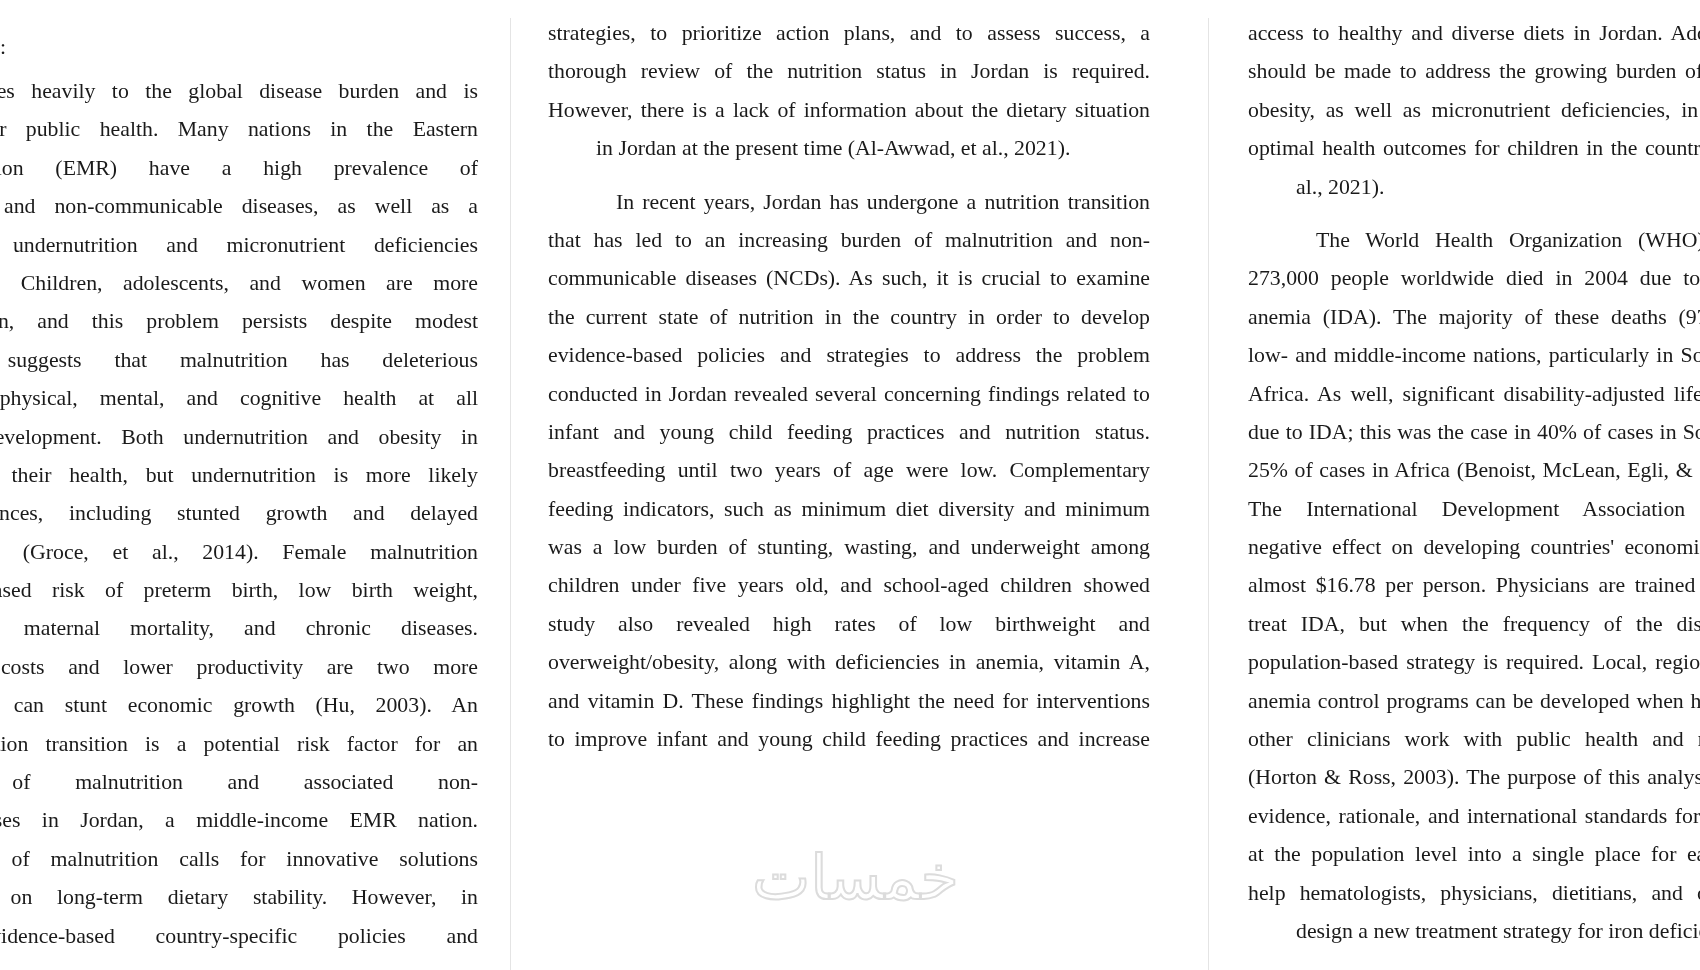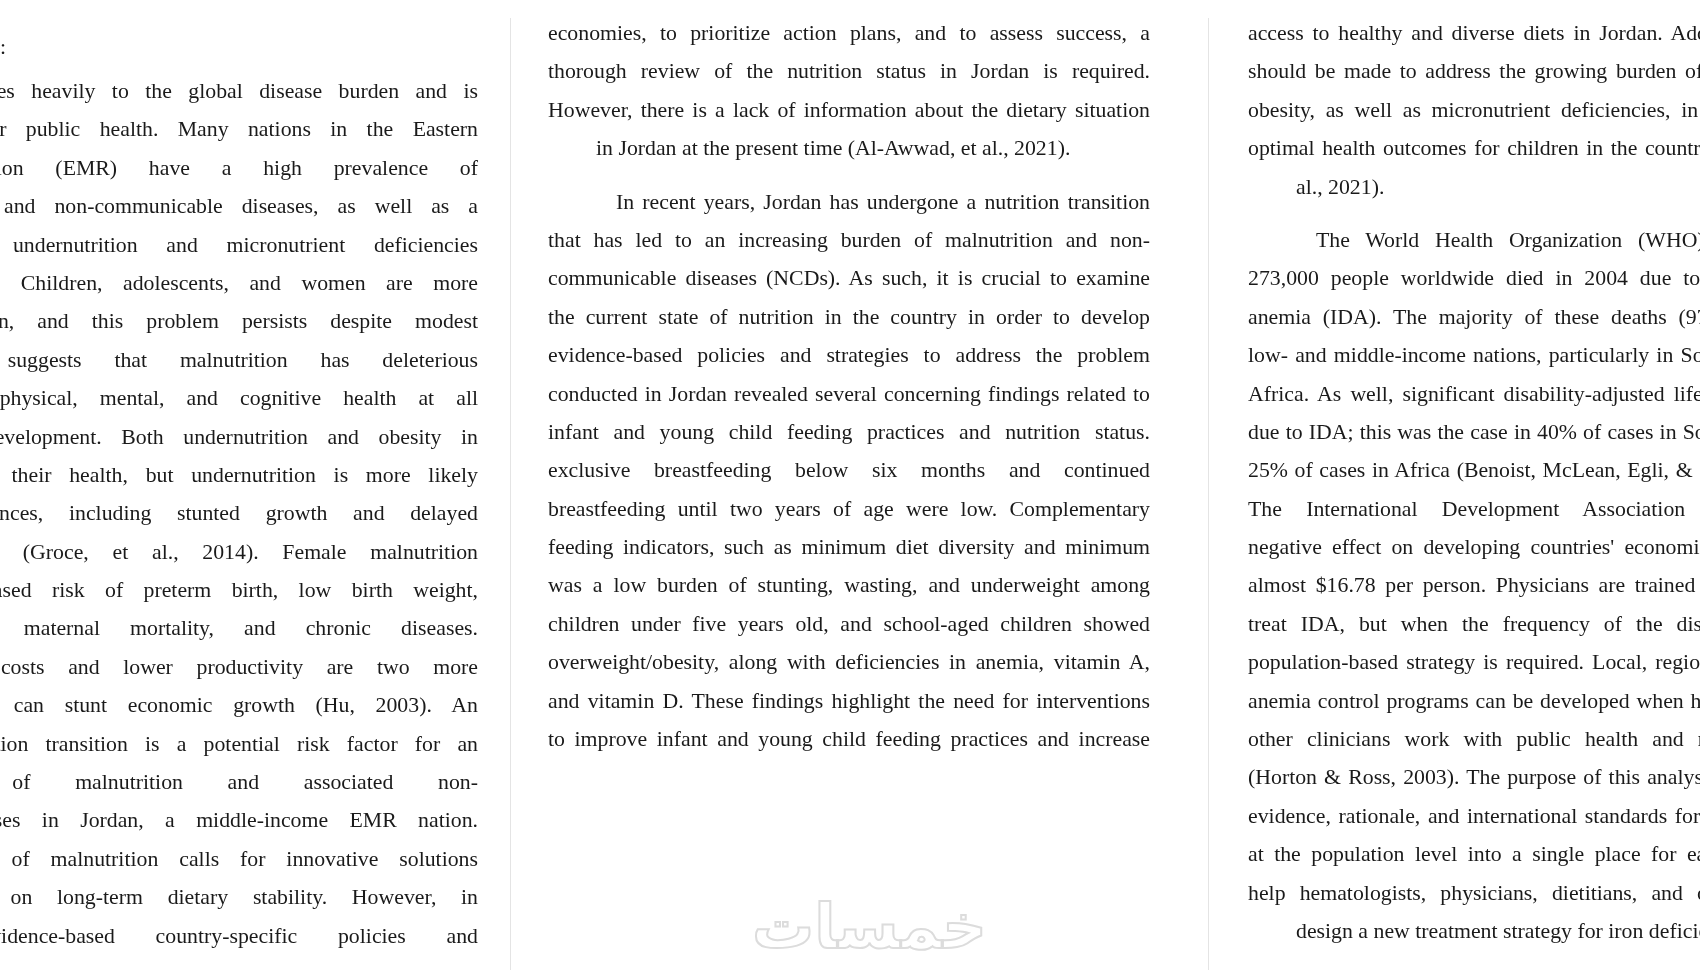--- a/index.html
+++ b/index.html
@@ -82,24 +82,24 @@
       left: 1248px;
       width: 452px;
     }
     #col-right .column-inner {
       left: 0;
       width: 602px;
     }
     .watermark {
       position: absolute;
       left: 752px;
-      top: 896px;
+      top: 847px;
       font-family: "DejaVu Sans", sans-serif;
       font-size: 62px;
-      font-weight: bold;
+      font-weight: normal;
       color: transparent;
       -webkit-text-stroke: 2px #dcdcdc;
       letter-spacing: 2px;
       pointer-events: none;
       direction: rtl;
       line-height: 1;
     }
   </style>
 </head>
 <body>
@@ -132,39 +132,39 @@
       <span class="line">e diseases in Jordan, a middle-income EMR nation.</span>
       <span class="line">problem of malnutrition calls for innovative solutions</span>
       <span class="line">remium on long-term dietary stability. However, in</span>
       <span class="line">gn evidence-based country-specific policies and</span>
     </div>
 </div>
 
 <div class="column" id="col-middle">
   <div class="column-inner">
     <div id="mid-p1">
-        <span class="line">economies, to prioritize action plans, and to assess success, a</span>
+        <span class="line">strategies, to prioritize action plans, and to assess success, a</span>
         <span class="line">thorough review of the nutrition status in Jordan is required.</span>
         <span class="line">However, there is a lack of information about the dietary situation</span>
         <span class="line last">in Jordan at the present time (Al-Awwad, et al., 2021).</span>
       </div>
     <span class="para-gap"></span>
     <div id="mid-p2">
         <span class="line indent">In recent years, Jordan has undergone a nutrition transition</span>
         <span class="line">that has led to an increasing burden of malnutrition and non-</span>
         <span class="line">communicable diseases (NCDs). As such, it is crucial to examine</span>
         <span class="line">the current state of nutrition in the country in order to develop</span>
         <span class="line">evidence-based policies and strategies to address the problem</span>
         <span class="line">conducted in Jordan revealed several concerning findings related to</span>
         <span class="line">infant and young child feeding practices and nutrition status.</span>
-        <span class="line">exclusive breastfeeding below six months and continued</span>
         <span class="line">breastfeeding until two years of age were low. Complementary</span>
         <span class="line">feeding indicators, such as minimum diet diversity and minimum</span>
         <span class="line">was a low burden of stunting, wasting, and underweight among</span>
         <span class="line">children under five years old, and school-aged children showed</span>
+        <span class="line">study also revealed high rates of low birthweight and</span>
         <span class="line">overweight/obesity, along with deficiencies in anemia, vitamin A,</span>
         <span class="line">and vitamin D. These findings highlight the need for interventions</span>
         <span class="line">to improve infant and young child feeding practices and increase</span>
       </div>
   </div>
 </div>
 
 <div class="column" id="col-right">
   <div class="column-inner">
     <div id="right-p1">

